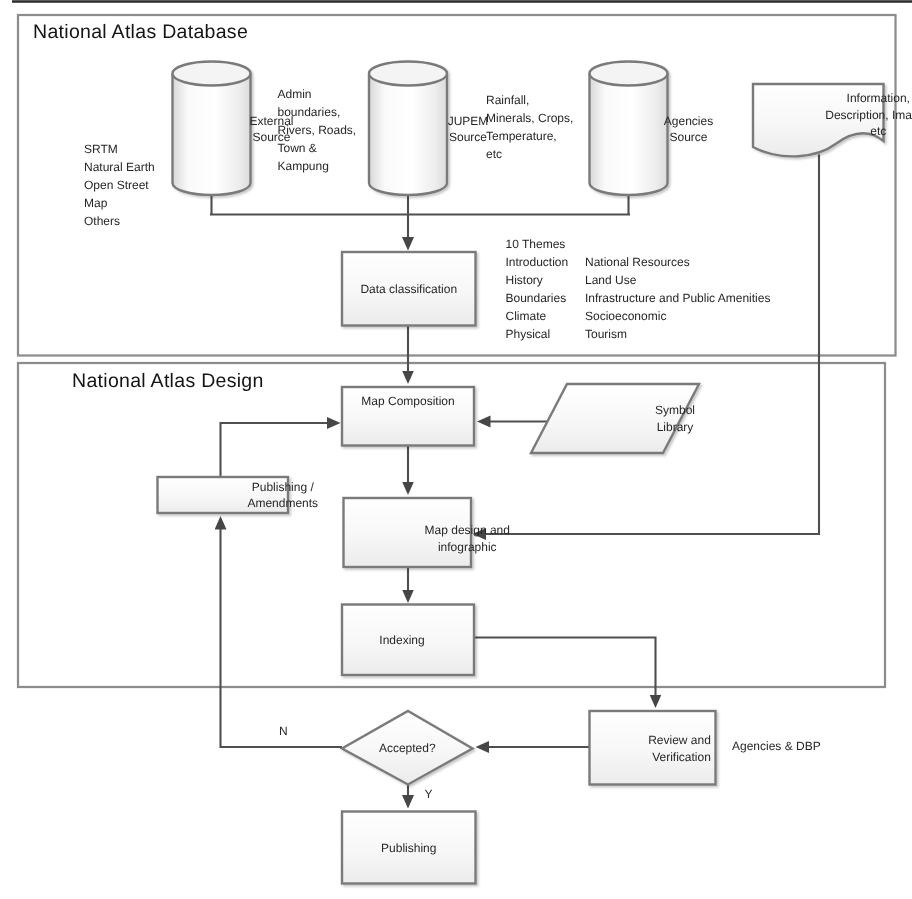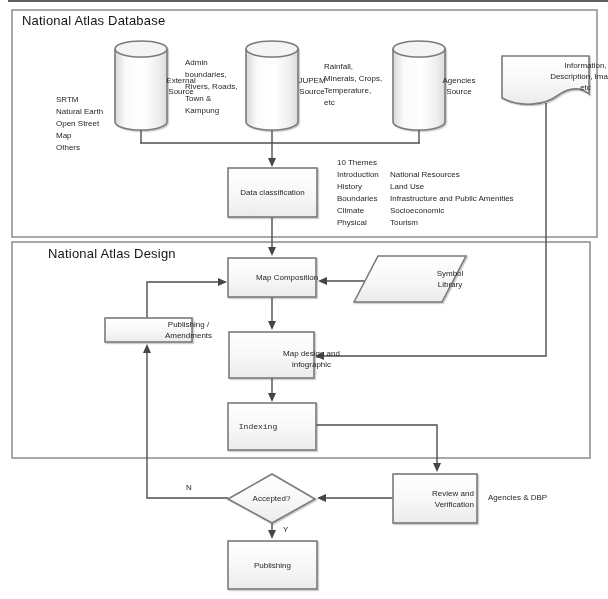--- a/index.html
+++ b/index.html
@@ -130,28 +130,28 @@
 History
 Boundaries
 Climate
 Physical</div>
   <div class="txt" style="left:390px;top:169px;">National Resources
 Land Use
 Infrastructure and Public Amenities
 Socioeconomic
 Tourism</div>
 
-  <div class="txt ctr" style="left:228px;top:258px;width:88px;height:39px;padding-left:15px;">Map Composition</div>
+  <div class="txt ctr" style="left:228px;top:248px;width:88px;height:39px;">Map Composition</div>
   <div class="txt ctr lbl2" style="left:354px;top:256px;width:112px;height:46px;">Symbol
 Library</div>
   <div class="txt ctr lbl2" style="left:105px;top:318px;width:87px;height:24px;">Publishing /
 Amendments</div>
   <div class="txt ctr lbl2" style="left:229px;top:332px;width:85px;height:54px;">Map design and
 infographic</div>
-  <div class="txt ctr" style="left:214px;top:403px;width:88px;height:46px;font-family:Liberation Mono, monospace;">Indexing</div>
+  <div class="txt ctr" style="left:224px;top:403px;width:88px;height:46px;">Indexing</div>
 
   <div class="txt ctr" style="left:228px;top:474px;width:87px;height:49px;">Accepted?</div>
   <div class="txt" style="left:186px;top:482px;">N</div>
   <div class="txt" style="left:283px;top:524px;">Y</div>
   <div class="txt ctr lbl2" style="left:378px;top:474px;width:70px;height:49px;text-align:right;">Review and
 Verification</div>
   <div class="txt" style="left:488px;top:492px;">Agencies &amp; DBP</div>
   <div class="txt ctr" style="left:228px;top:541px;width:89px;height:48px;">Publishing</div>
 
 </div>

